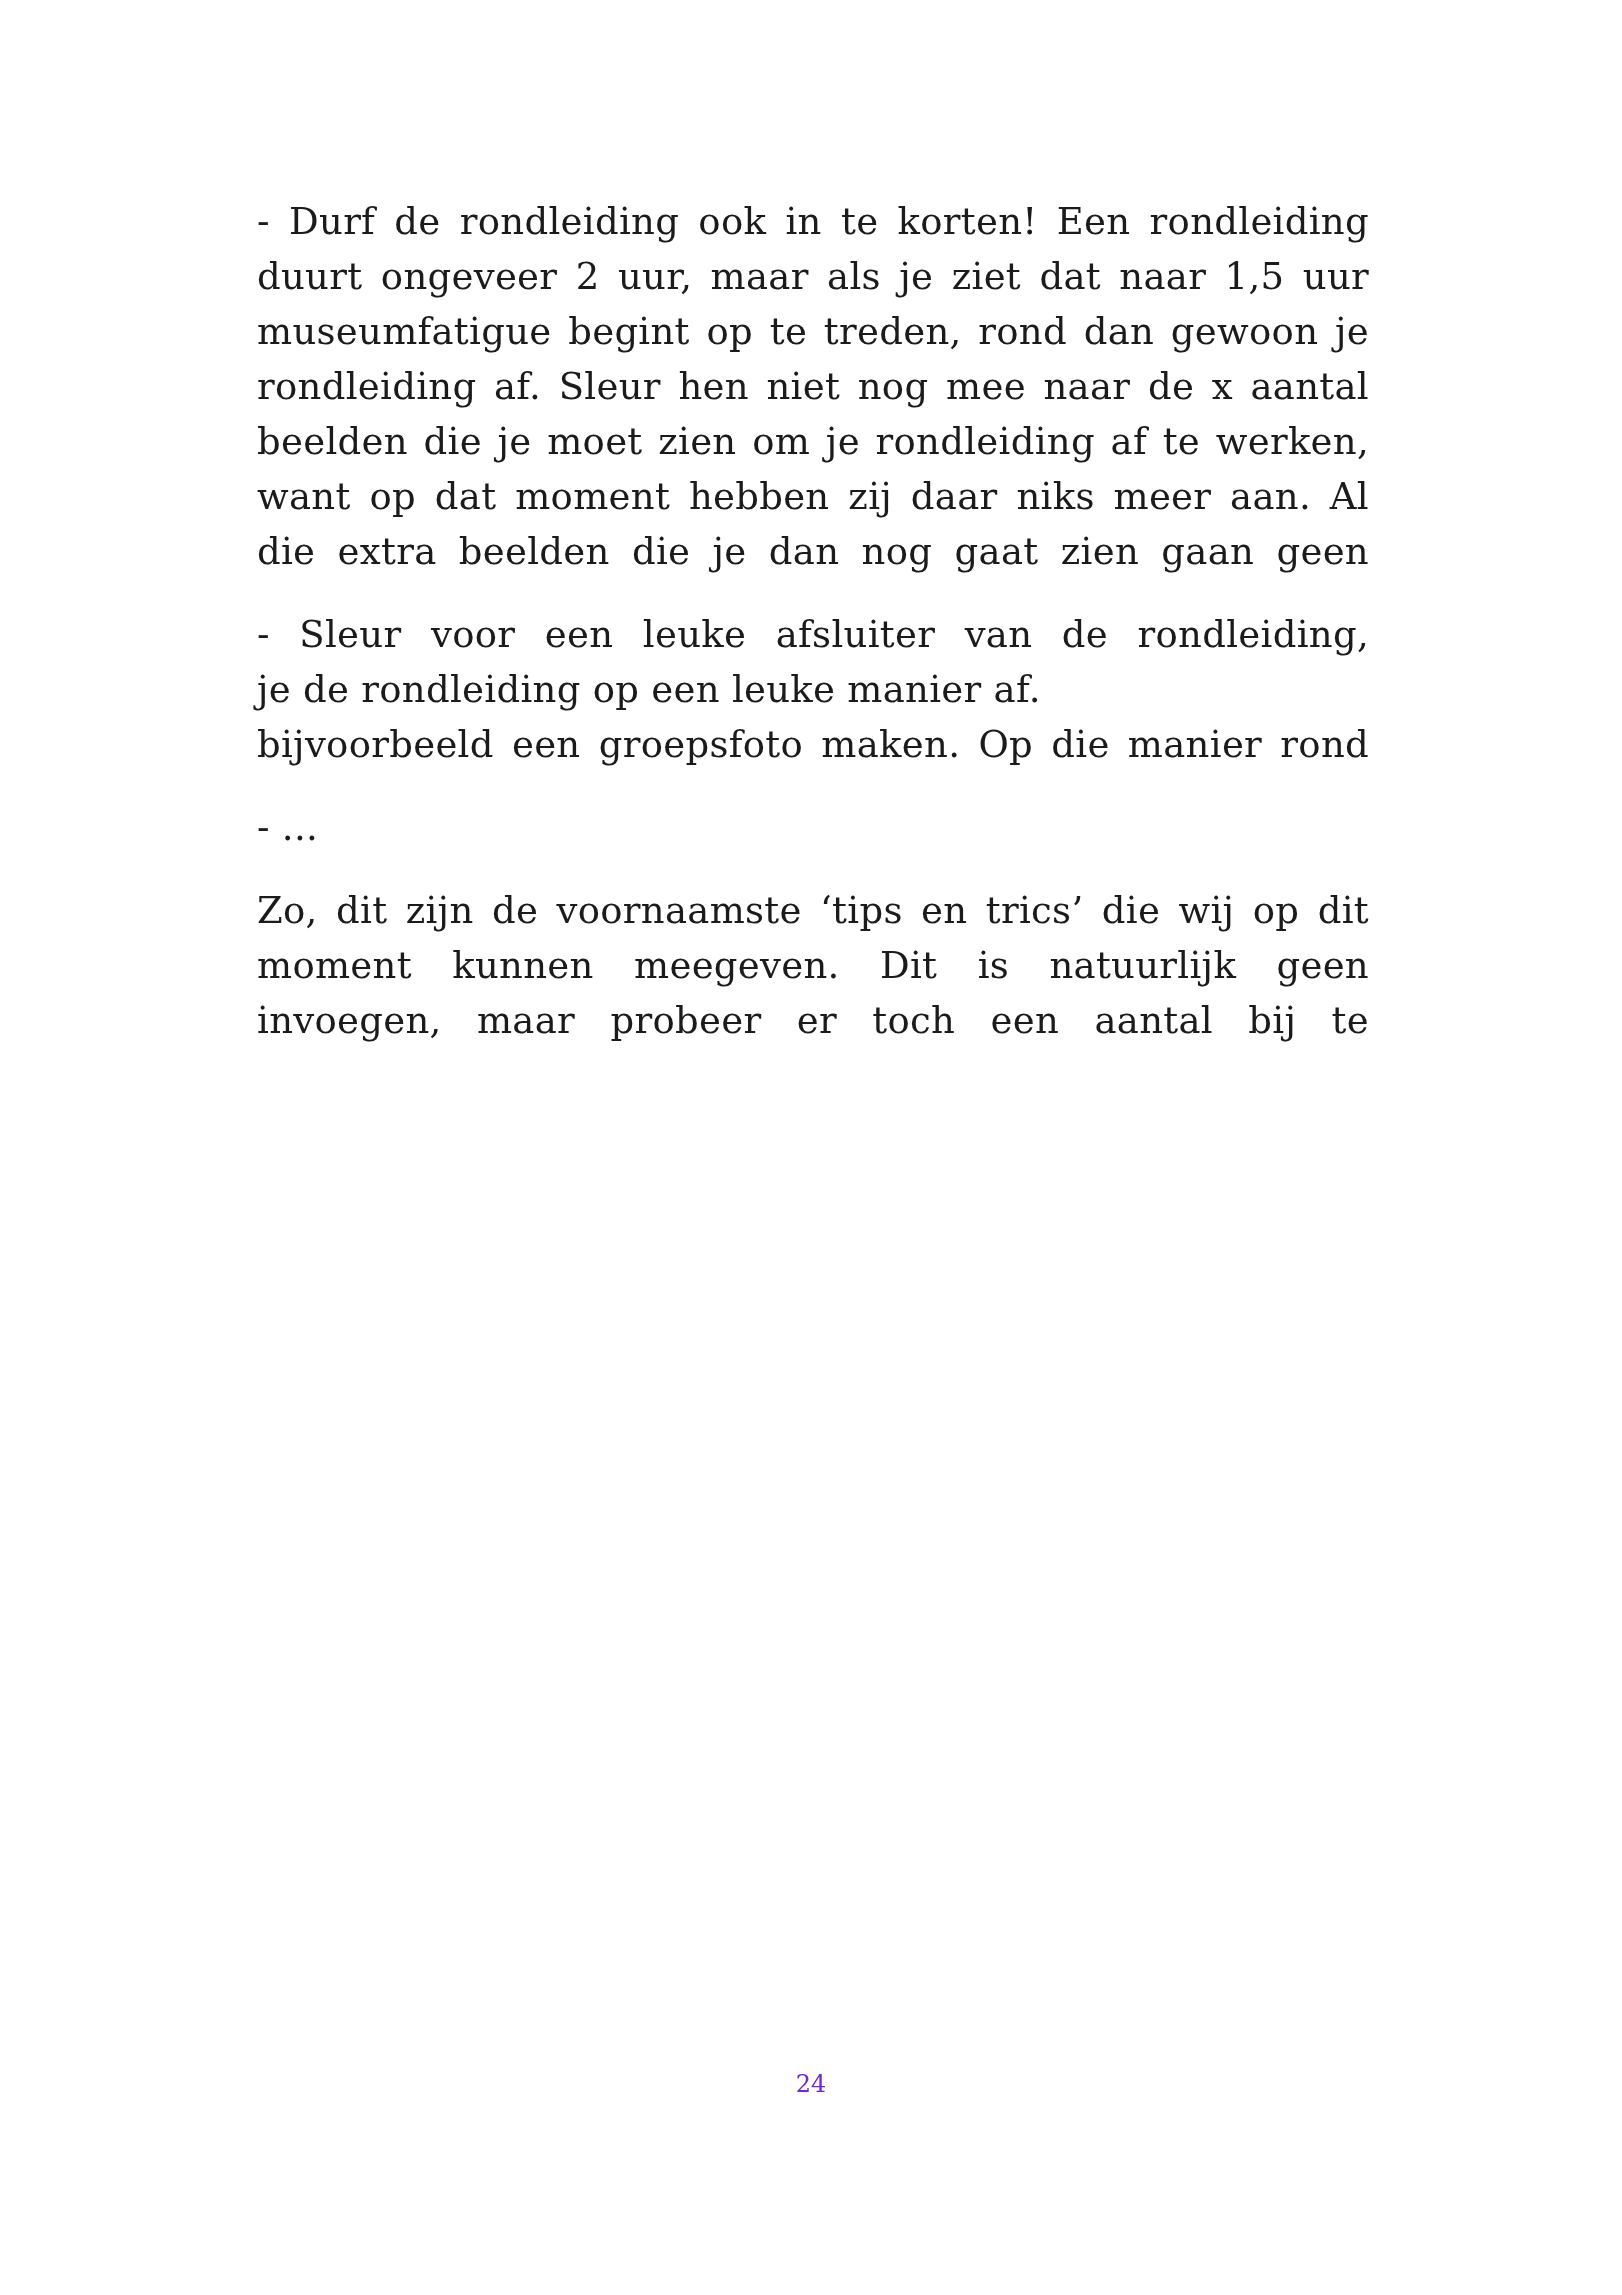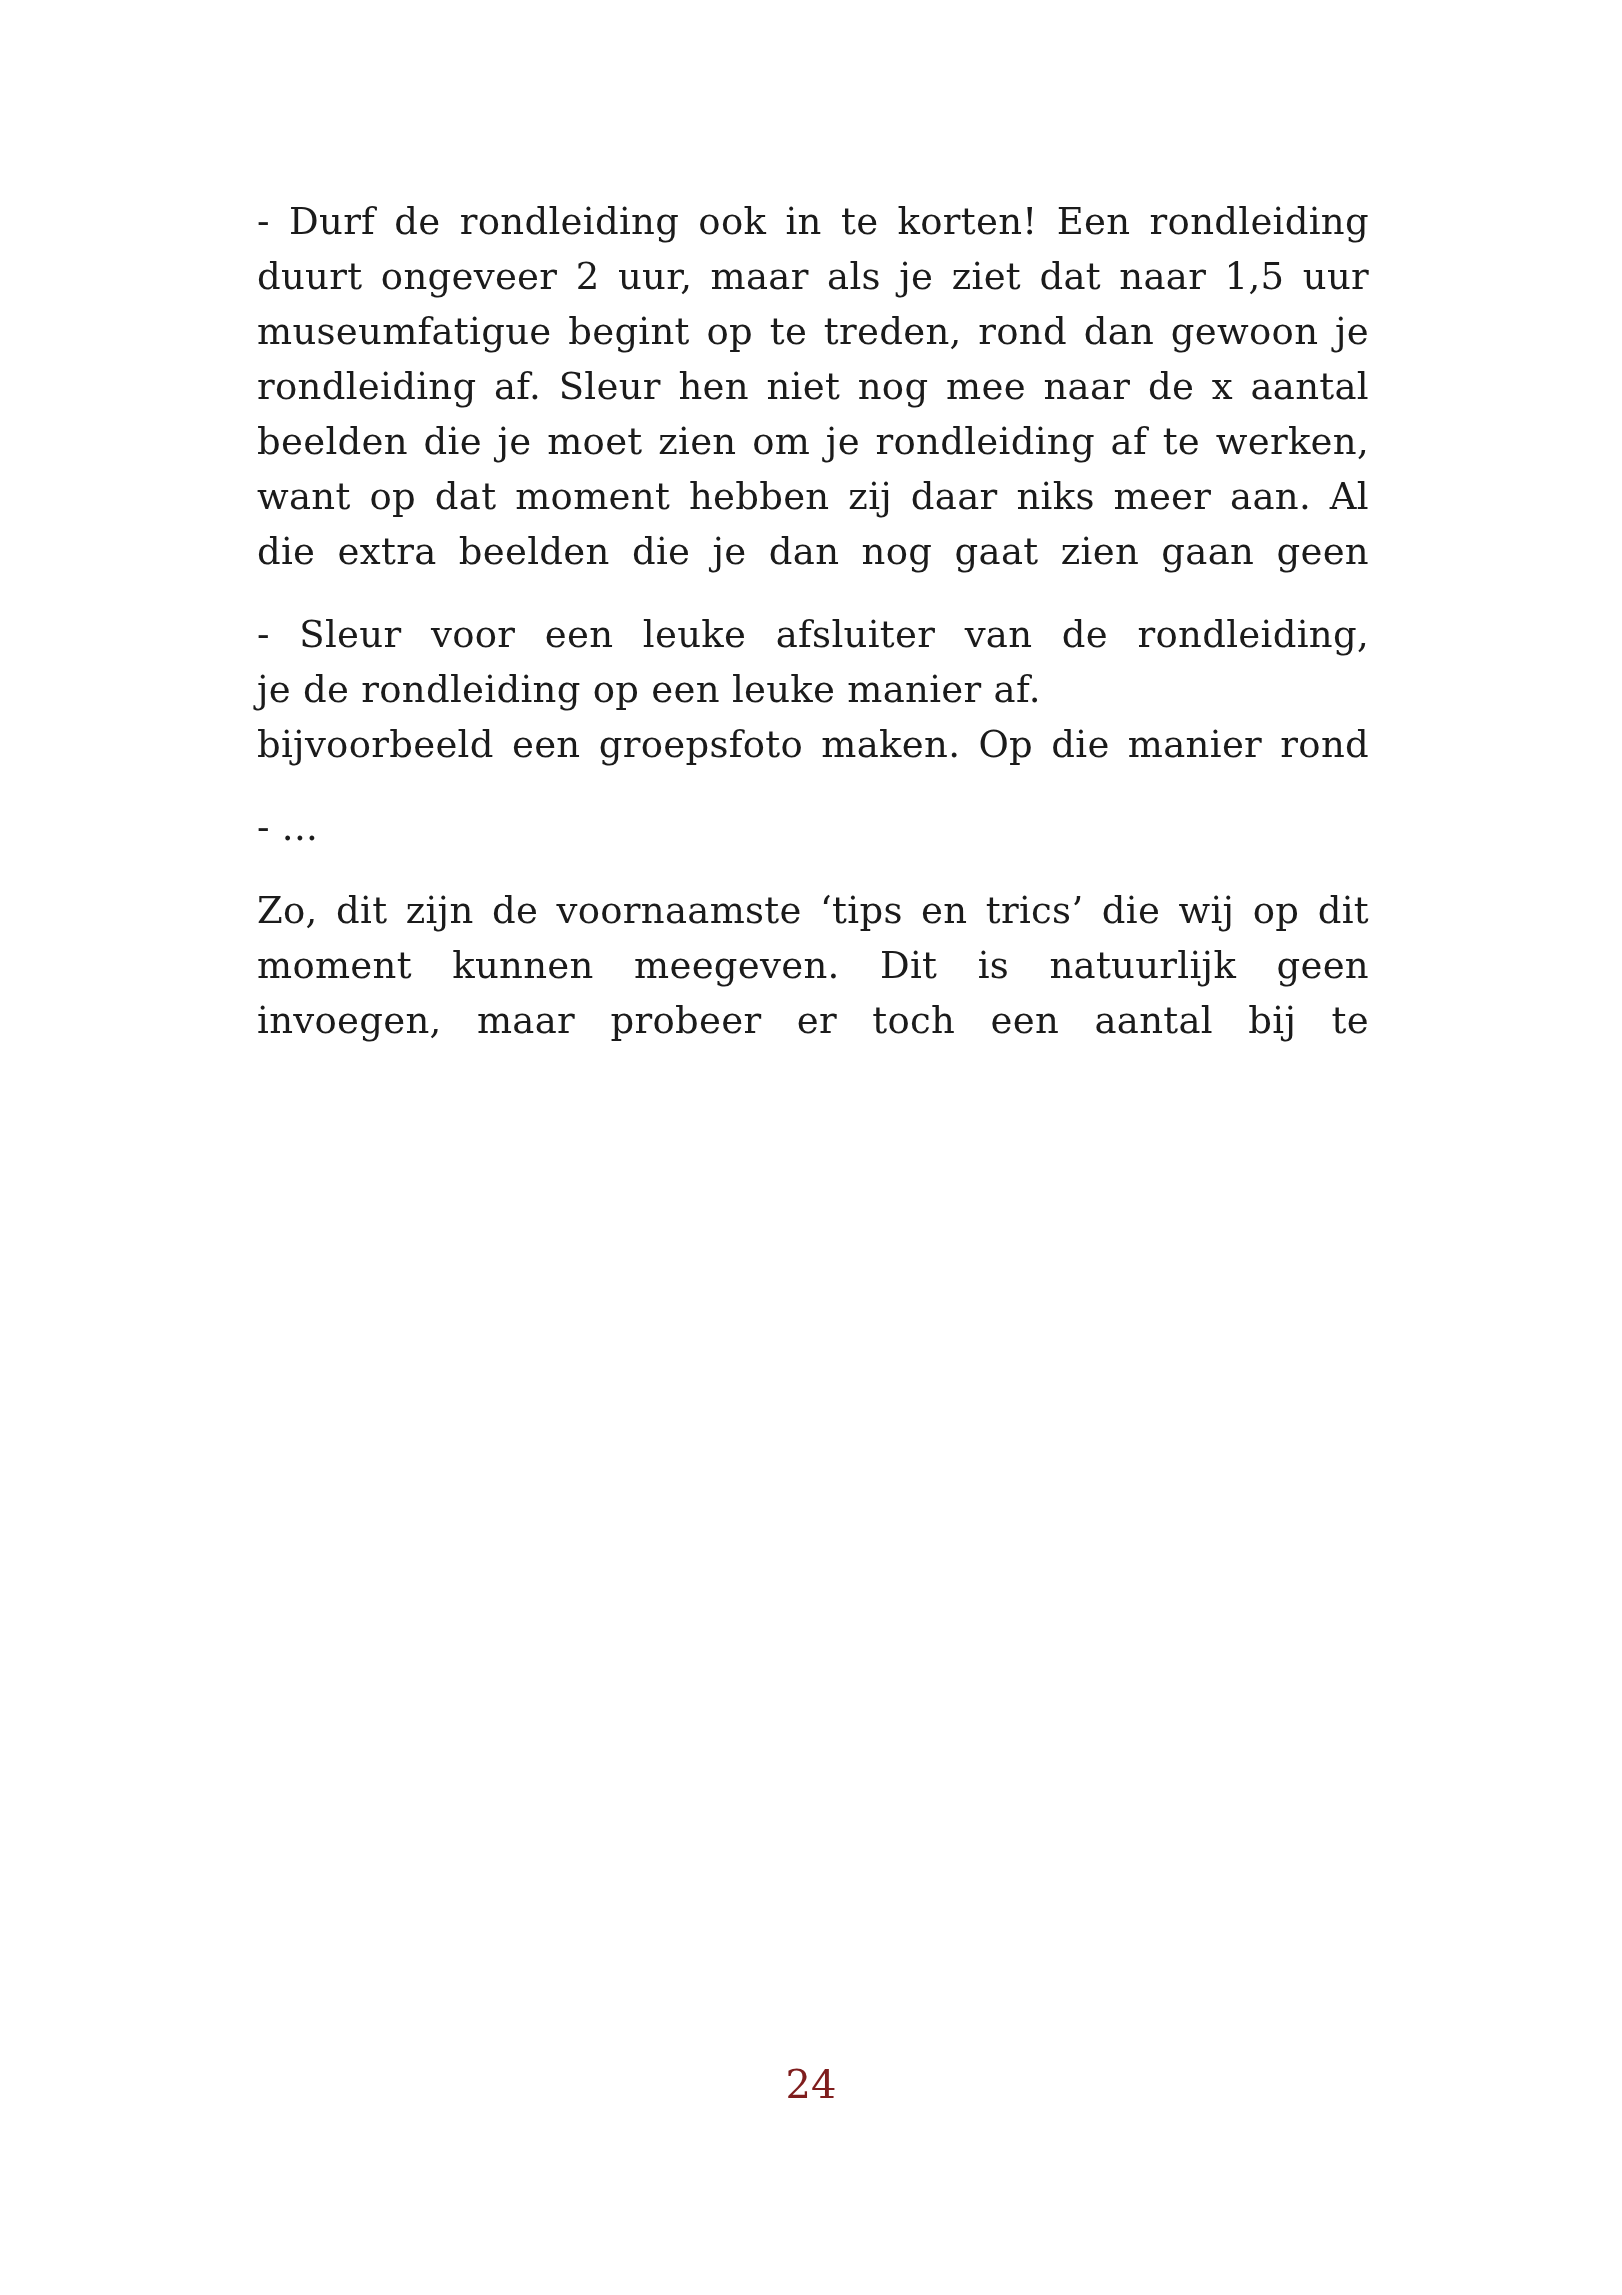--- a/index.html
+++ b/index.html
@@ -38,23 +38,23 @@
   }
   .line.last {
     text-align-last: left;
   }
   .page-number {
     position: absolute;
     left: 0;
     width: 100%;
     top: 2068px;
     text-align: center;
-    font-size: 40px;
+    font-size: 24px;
     line-height: 33px;
-    color: #7f1d1d;
+    color: #6d28d9;
   }
 </style>
 </head>
 <body>
 
 <div class="page">
 
   <div class="text-block">
 
     <div class="paragraph">

